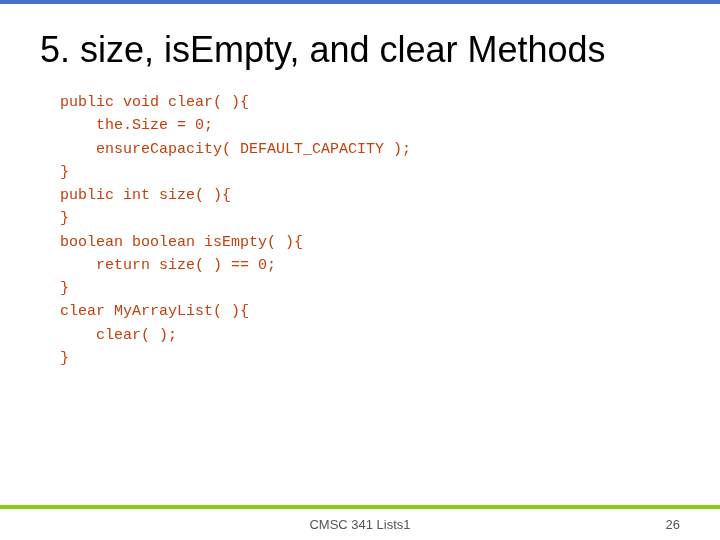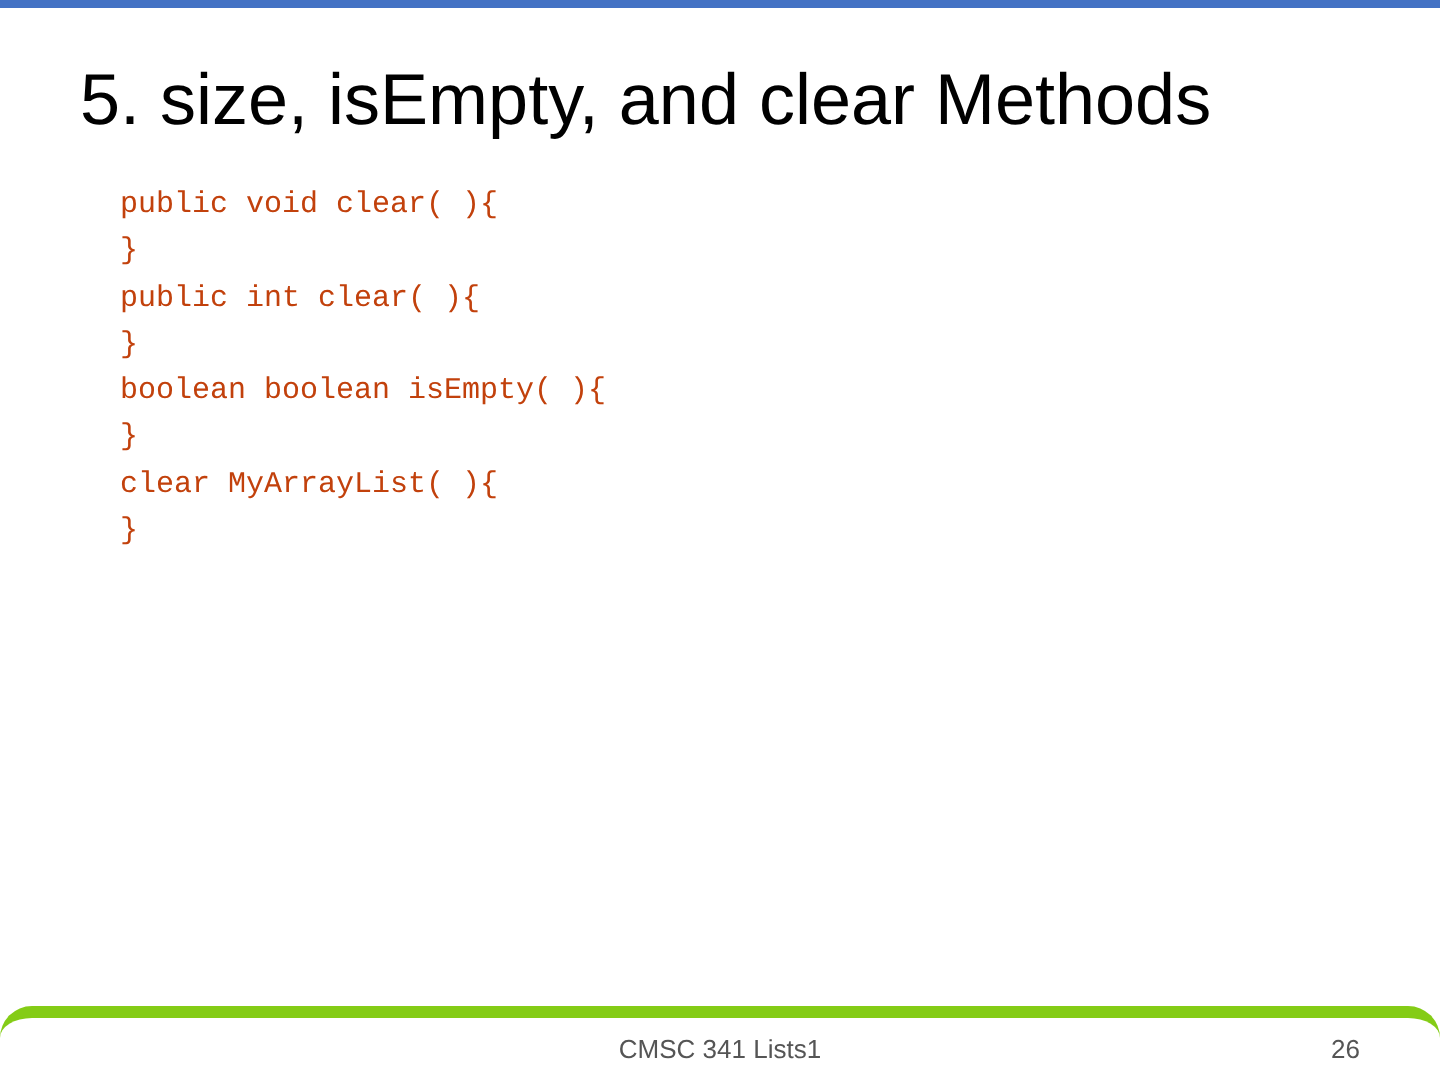--- a/index.html
+++ b/index.html
@@ -48,27 +48,26 @@
 
     .code-block {
       font-family: 'Courier New', Courier, monospace;
       font-size: 15px;
       line-height: 1.55;
       color: #c2410c;
       margin-left: 20px;
     }
 
     .bottom-bar {
-      border-top: 6px solid #84cc16;
+      border-top: 4px solid #84cc16;
       padding: 8px 49px;
       display: flex;
       justify-content: center;
       align-items: center;
       position: relative;
-      border-radius: 16px;
     }
 
     .footer-center {
       font-size: 13px;
       color: #555555;
     }
 
     .footer-right {
       position: absolute;
       right: 40px;
@@ -81,26 +80,30 @@
 <body>
 
 <div class="slide">
   <div class="top-border"></div>
 
   <div class="content">
     <h1 class="slide-title">5. size, isEmpty, and clear Methods</h1>
 
     <div class="code-block">
       <div>public void clear( ){</div>
+      <div>&nbsp;&nbsp;&nbsp;&nbsp;the.Size = 0;</div>
+      <div>&nbsp;&nbsp;&nbsp;&nbsp;ensureCapacity( DEFAULT_CAPACITY );</div>
       <div>}</div>
-      <div>public int clear( ){</div>
+      <div>public int size( ){</div>
       <div>}</div>
       <div>boolean boolean isEmpty( ){</div>
+      <div>&nbsp;&nbsp;&nbsp;&nbsp;return size( ) == 0;</div>
       <div>}</div>
       <div>clear MyArrayList( ){</div>
+      <div>&nbsp;&nbsp;&nbsp;&nbsp;clear( );</div>
       <div>}</div>
     </div>
   </div>
 
   <div class="bottom-bar">
     <span class="footer-center">CMSC 341 Lists1</span>
     <span class="footer-right">26</span>
   </div>
 </div>
 

